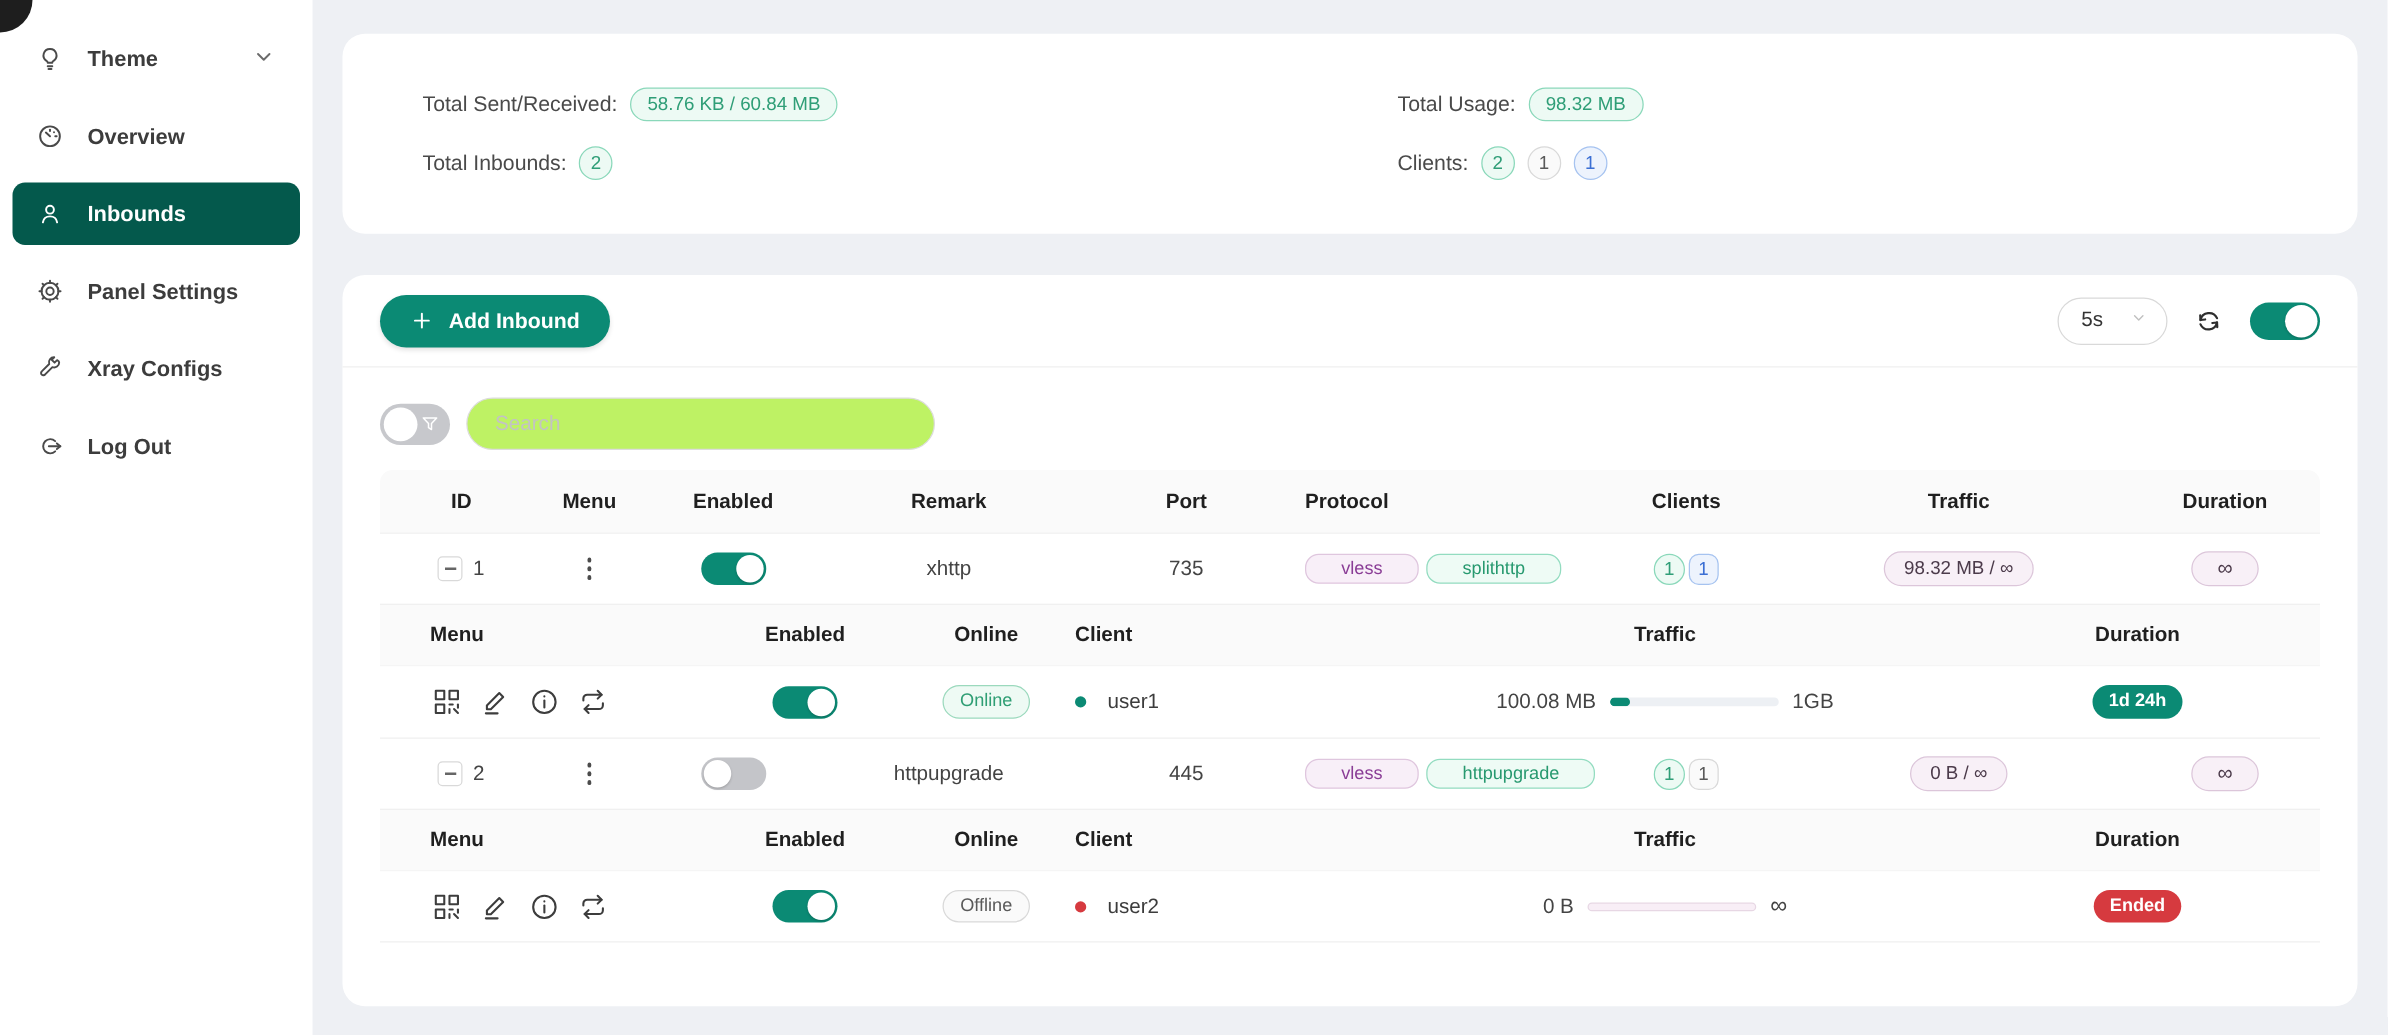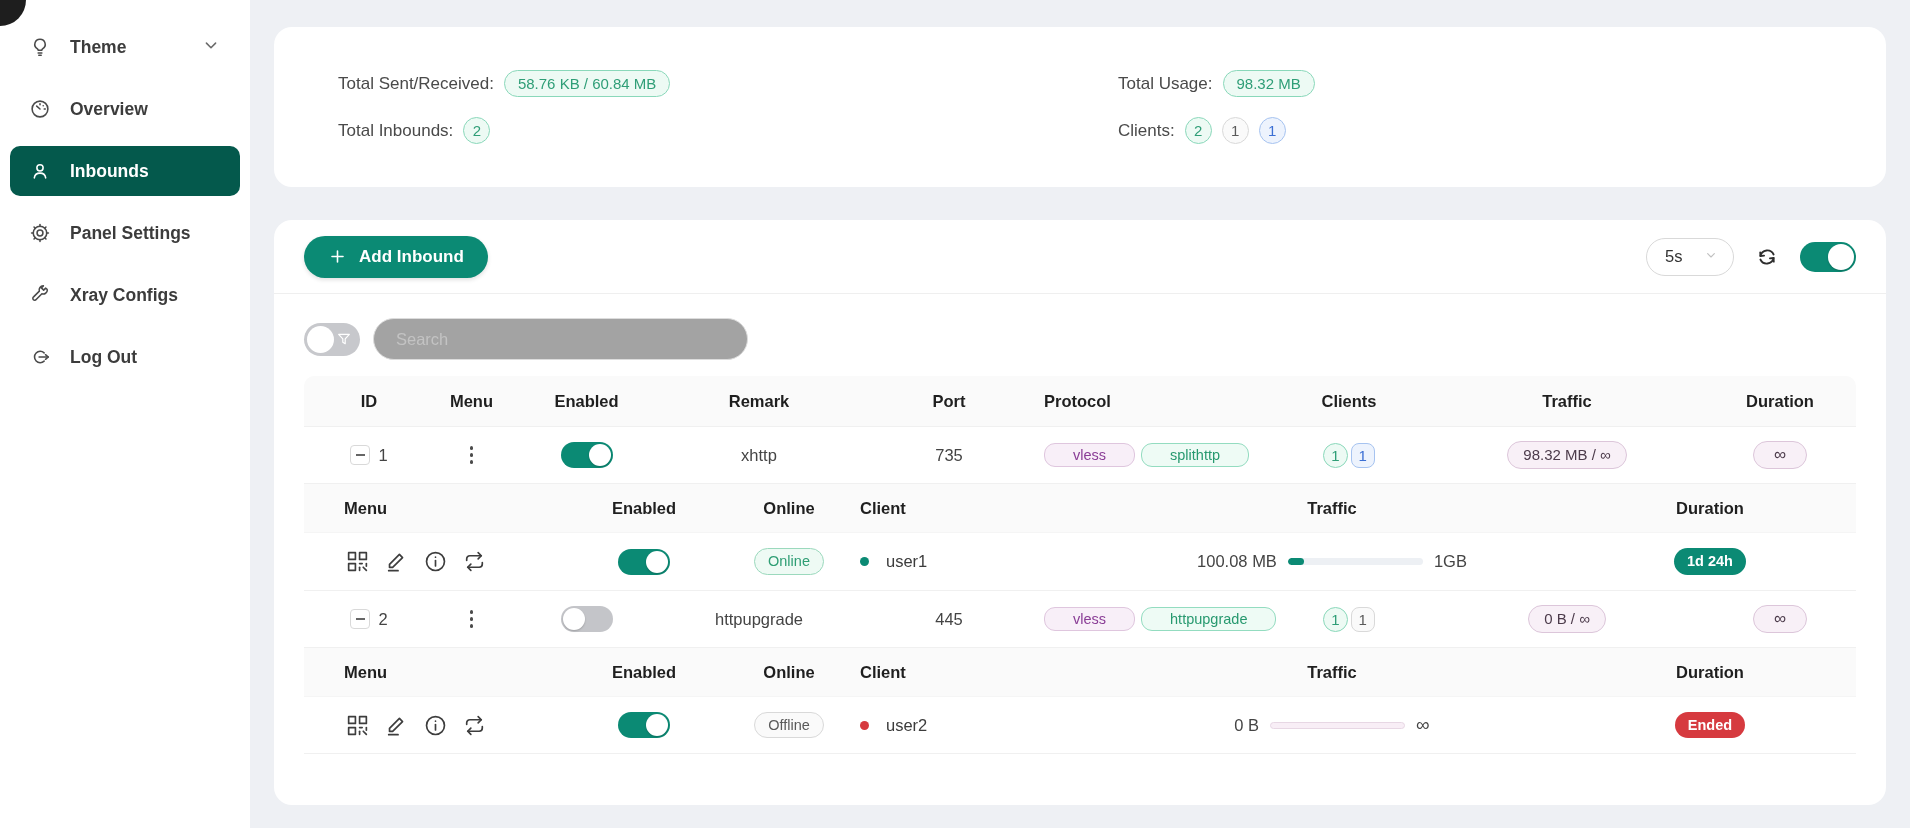--- a/index.html
+++ b/index.html
@@ -83,21 +83,21 @@
   
   .search-row { padding:24px 30px 16px 30px; display:flex; align-items:center; gap:13px; }
   .filter-toggle {
     position:relative; width:56px; height:33px; border-radius:17px; background:#c7c8cc; cursor:pointer;
     display:flex; align-items:center; justify-content:flex-end; padding-right:8px;
   }
   .filter-toggle .knob { position:absolute; left:3px; top:3px; width:27px; height:27px; border-radius:50%; background:#fff; }
   .filter-toggle svg { width:16px; height:16px; stroke:#fff; fill:none; stroke-width:1.8; stroke-linejoin:round; }
   .search-input {
     width:375px; height:42px; border:1px solid #dcdcdc; border-radius:21px;
-    padding:0 22px; font-family:inherit; font-size:16.5px; color:#333; outline:none; background:#a3a3a3;
+    padding:0 22px; font-family:inherit; font-size:16.5px; color:#333; outline:none; background:#bef264;
   }
   .search-input::placeholder { color:#c3c3c3; }
   
   .tbl { margin:0 30px; font-size:16.5px; }
   .trow { display:grid; grid-template-columns:130px 75px 155px 190px 190px 220px 170px 266px 160px; align-items:center; }
   .trow.head { background:#fafafa; height:50px; font-weight:700; color:#1f1f1f; border-radius:10px 10px 0 0; }
   .trow.data { height:57px; border-top:1px solid #f0f0f0; }
   .subrow { display:grid; grid-template-columns:250px 180px 110px 260px 456px 300px; align-items:center; }
   .subrow.head { background:#fafafa; height:49px; font-weight:700; color:#1f1f1f; border-top:1px solid #f0f0f0; }
   .subrow.data { height:58px; border-top:1px solid #f5f5f5; }

